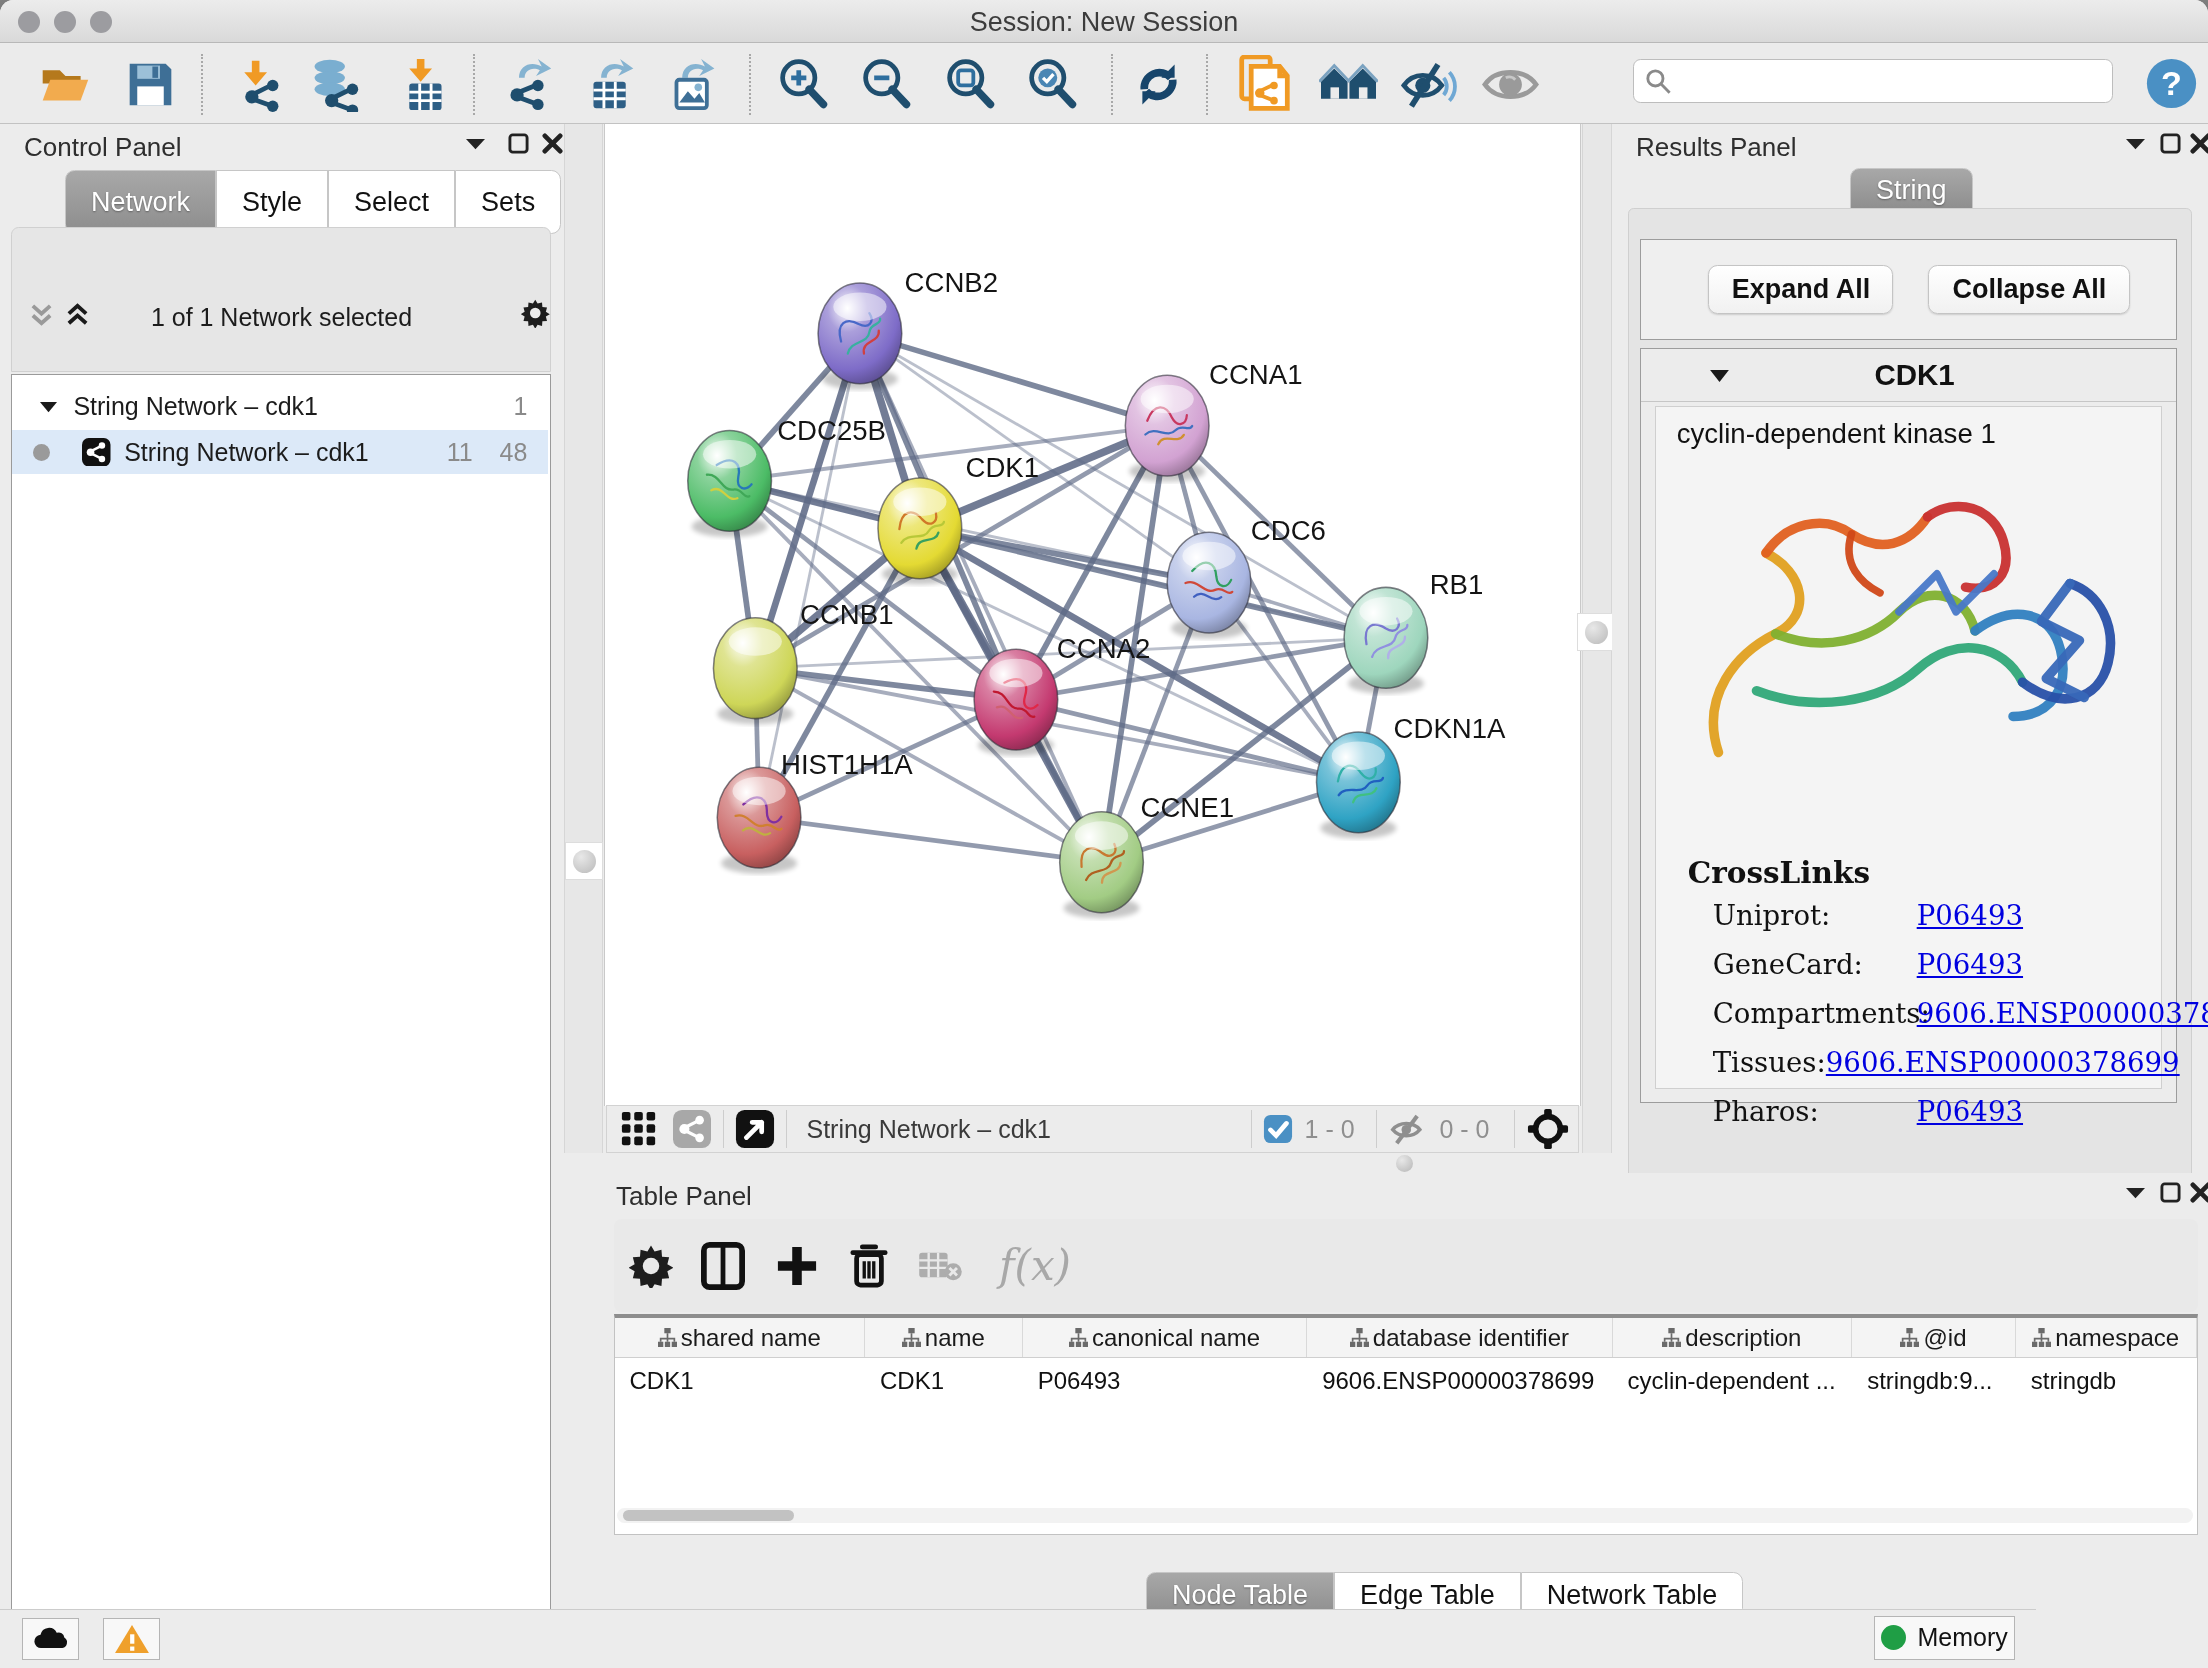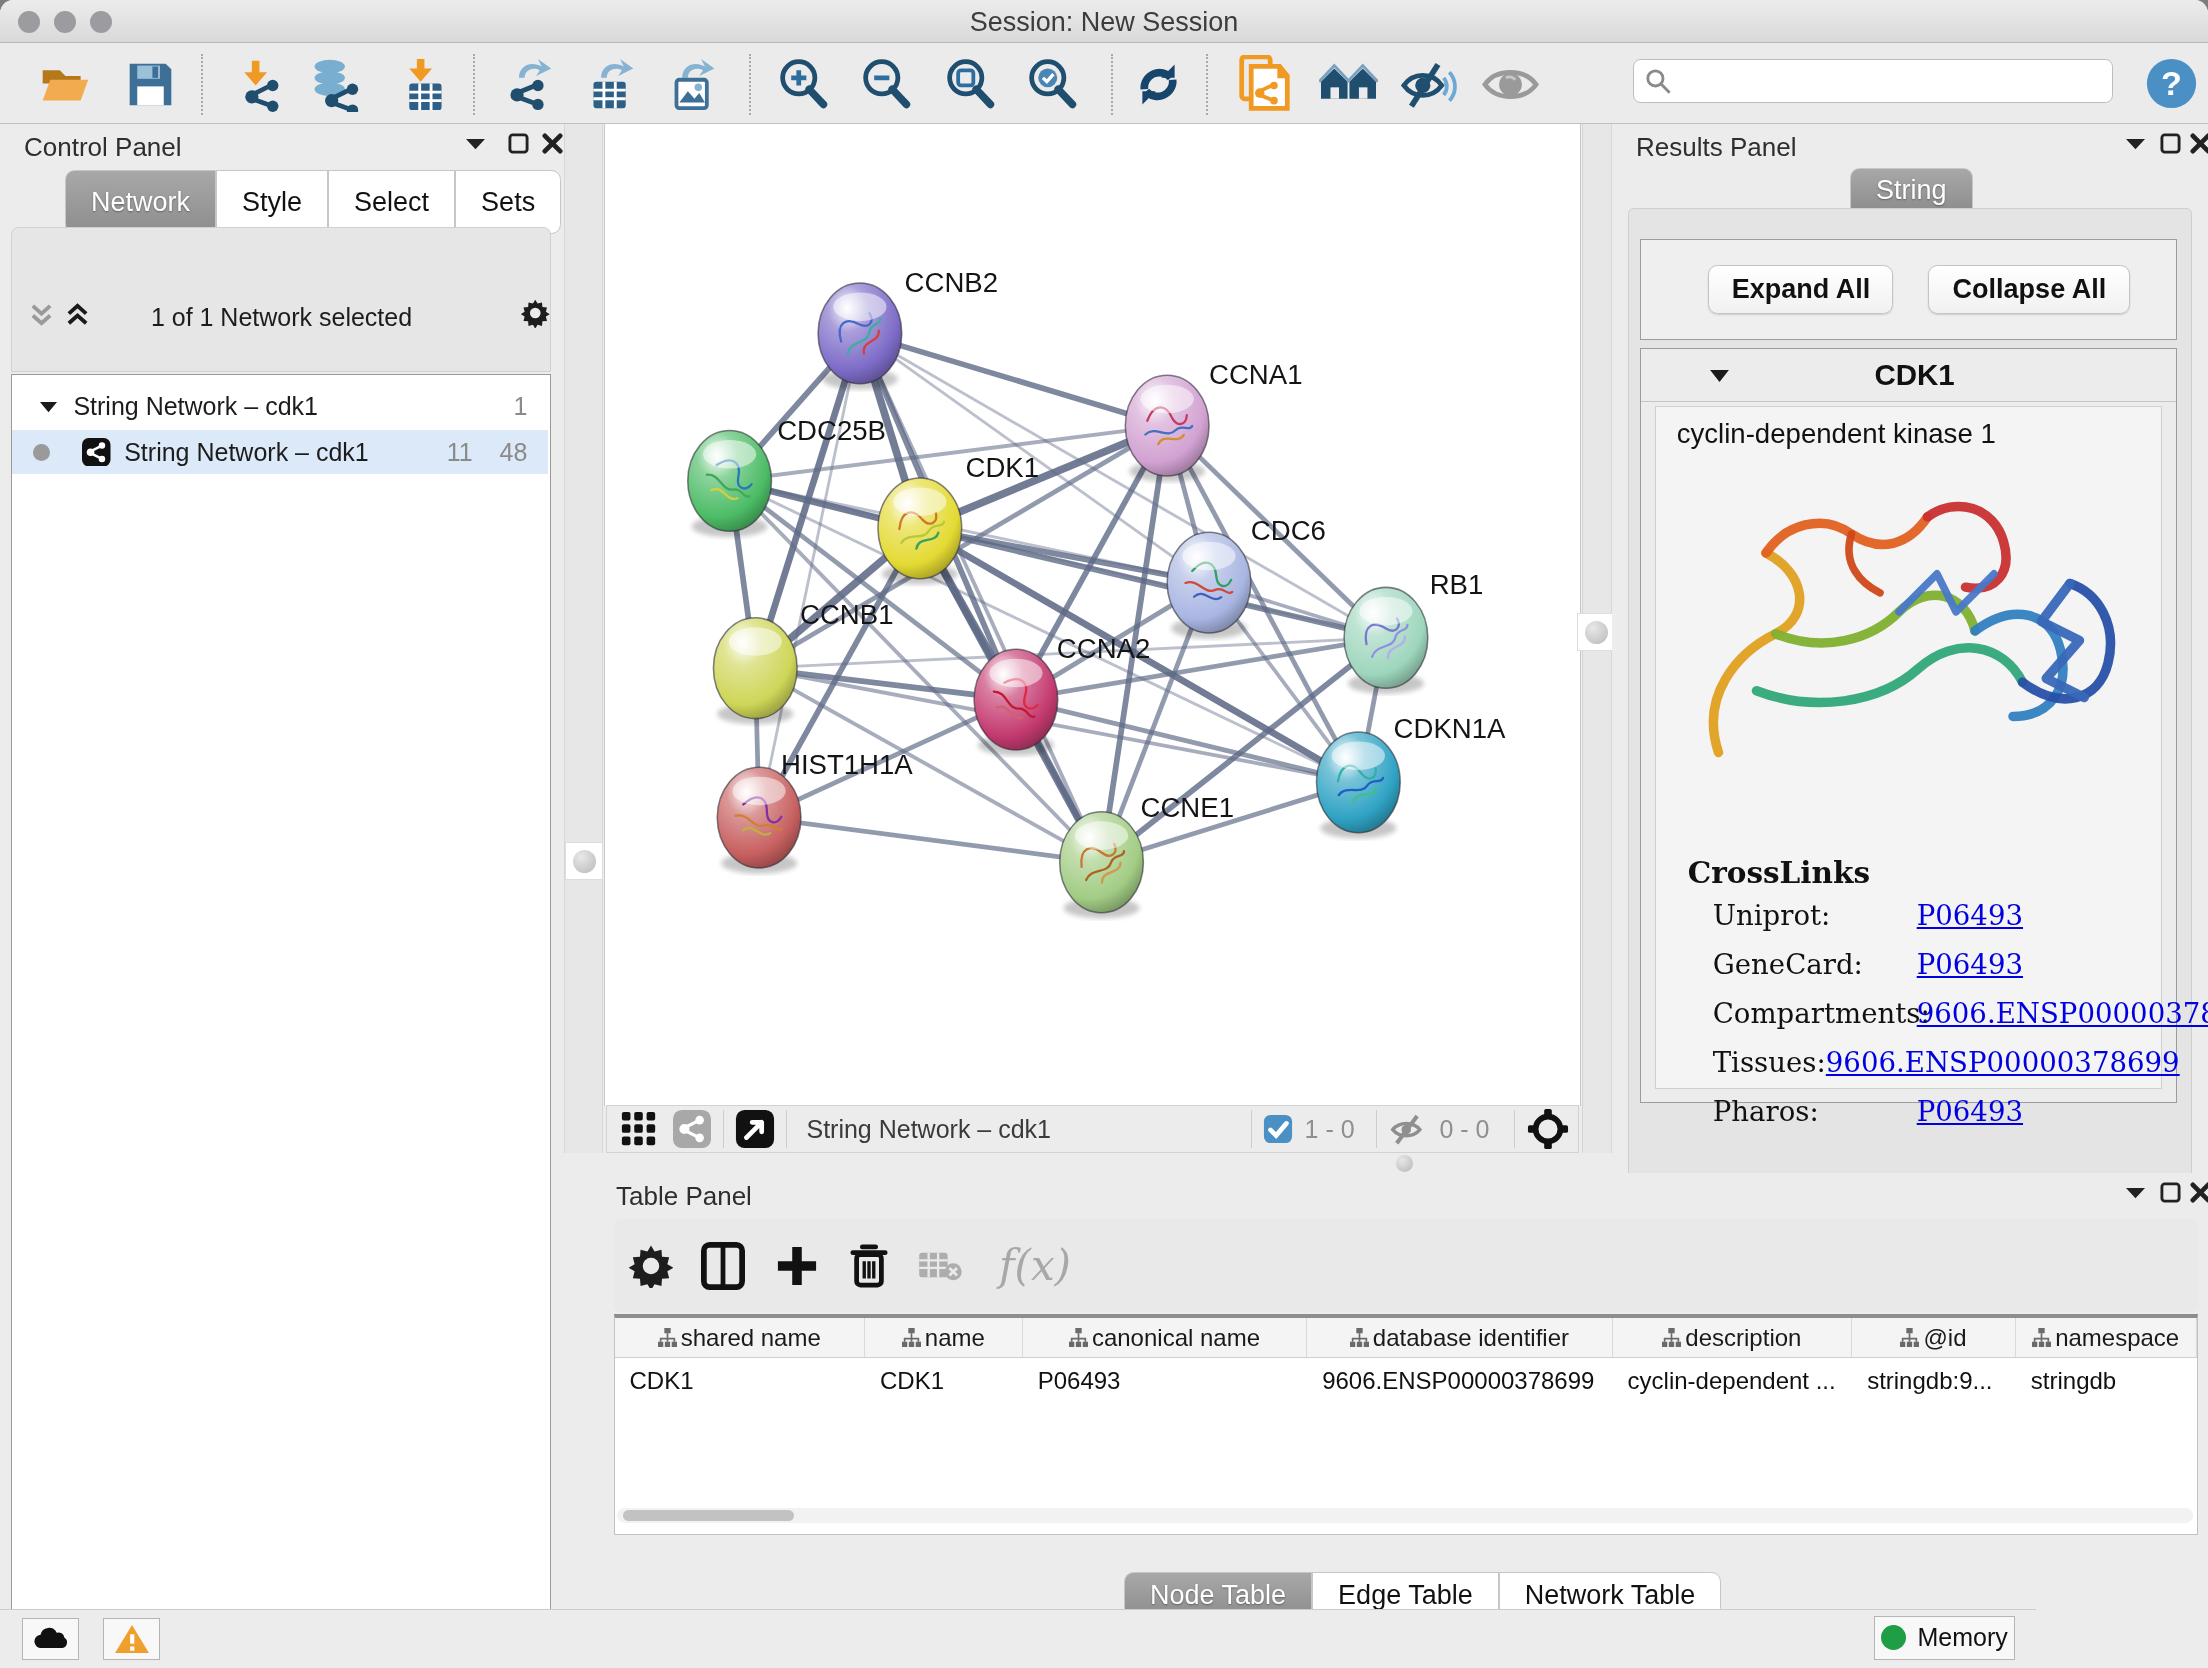--- a/index.html
+++ b/index.html
@@ -60,21 +60,21 @@
   .tp-ic{position:absolute;top:17px;width:59px;height:59px;display:flex;align-items:center;justify-content:center;}
   .tbl{position:absolute;left:9.5px;top:141px;width:1584px;height:221px;background:#fff;border-top:4.8px solid #8d8d8d;
        border-left:1px solid #c2c2c2;border-right:1px solid #c2c2c2;border-bottom:1px solid #c2c2c2;}
   .tbl-head{position:absolute;left:0;top:0;height:40px;width:100%;background:#f4f4f4;border-bottom:1.9px solid #cfcfcf;display:flex;}
   .th{display:flex;align-items:center;justify-content:center;gap:4px;font-size:24px;color:#1a1a1a;
       border-right:1.9px solid #d9d9d9;overflow:hidden;white-space:nowrap;}
   .tr{position:absolute;left:0;top:42px;height:42px;width:100%;display:flex;}
   .td{display:flex;align-items:center;font-size:24px;color:#111;padding-left:15px;overflow:hidden;white-space:nowrap;}
   .hscroll{position:absolute;left:13.3px;top:335px;width:1576px;height:15px;background:#f2f2f2;border-radius:7.6px;}
   .hthumb{position:absolute;left:5.7px;top:1.9px;width:171px;height:11.4px;border-radius:5.7px;background:#c2c2c2;}
-  .btabs{position:absolute;left:520px;top:399px;display:flex;text-align:right;}
+  .btabs{position:absolute;left:542px;top:399px;display:flex;text-align:right;}
   .btabs .tab{height:46px;font-size:27px;}
   
   .statusbar{position:absolute;left:0;top:1609px;width:2036px;height:59px;background:#ececec;border-top:1.9px solid #cccccc;}
   .sb-box{position:absolute;top:7.6px;width:57px;height:42px;background:#f8f8f8;border:1.9px solid #b5b5b5;
           display:flex;align-items:center;justify-content:center;}
   .memory{position:absolute;right:21px;top:5.7px;width:141px;height:44px;background:#f8f8f8;border:1.9px solid #b5b5b5;
           display:flex;align-items:center;justify-content:center;gap:11.4px;font-size:25px;color:#111;}
   .memdot{width:25px;height:25px;border-radius:50%;}
   svg{display:block;}
   .gearpath{fill:#1d1d1d;}

